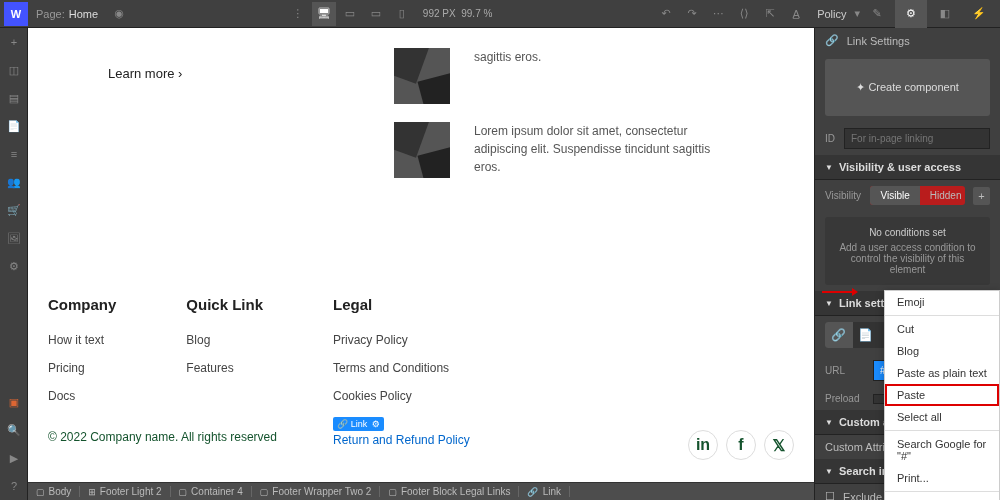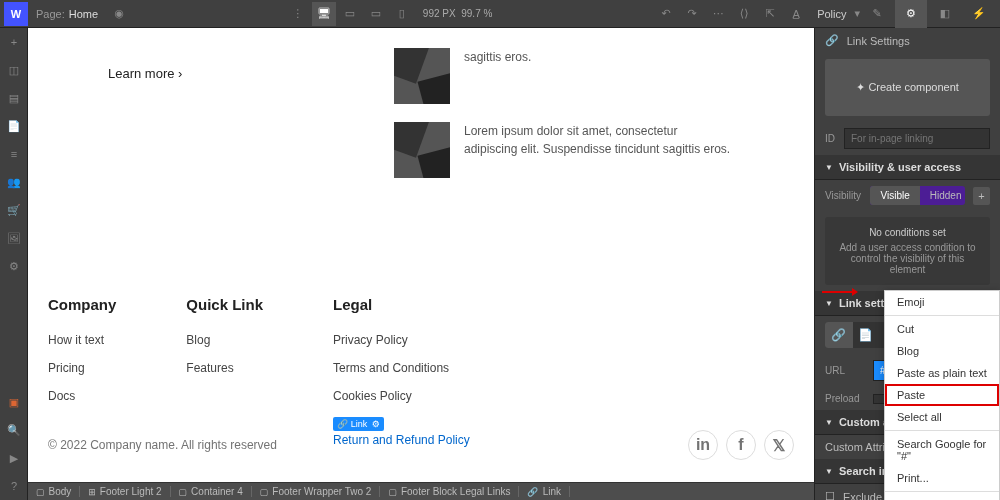--- a/index.html
+++ b/index.html
@@ -24,52 +24,52 @@
 .top-bar .right-icons { display: flex; align-items: center; height: 28px; }
 .top-bar .right-icons .tb-icon { width: 32px; height: 28px; }
 .top-bar .right-icons .tb-icon.gear { background: #555; color: #fff; }
 
 
 .canvas { position: absolute; top: 28px; left: 28px; width: 786px; height: 454px; background: #fff; overflow: hidden; color: #333; }
 .canvas .content-top { padding: 20px 80px 0 80px; display: flex; }
 .canvas .learn-more { font-size: 13px; color: #222; margin-top: 18px; }
 .canvas .learn-more::after { content: " ›"; }
 .canvas .card-col { margin-left: auto; width: 340px; }
-.canvas .card { display: flex; margin-bottom: 18px; }
+.canvas .card { display: flex; margin-bottom: 18px; gap: 10px; }
 .canvas .card-img { width: 56px; height: 56px; margin-right: 14px; flex-shrink: 0; background: #555; position: relative; overflow: hidden; }
 .canvas .card-img::before { content: ""; position: absolute; width: 40px; height: 40px; background: #333; transform: rotate(20deg); top: -10px; left: -10px; }
 .canvas .card-img::after { content: ""; position: absolute; width: 40px; height: 40px; background: #222; transform: rotate(-15deg); bottom: -12px; right: -12px; }
 .canvas .card-text { font-size: 12px; color: #555; line-height: 1.5; }
 
 .footer { padding: 40px 80px 20px 20px; display: flex; gap: 70px; margin-top: 60px; }
 .footer .logo-box { border: 1px solid #e5e5e5; border-radius: 4px; padding: 12px 18px; font-size: 13px; font-weight: 600; color: #333; height: fit-content; margin-left: 0; }
 .footer .col h3 { font-size: 15px; font-weight: 600; color: #222; margin-bottom: 20px; }
 .footer .col a { display: block; font-size: 12px; color: #444; text-decoration: none; margin-bottom: 14px; cursor: pointer; }
 .footer .col a.selected { color: #0066cc; }
 .footer .col .link-badge { display: inline-block; background: #1a8cff; color: #fff; font-size: 9px; padding: 2px 4px; border-radius: 2px; margin-bottom: 2px; }
 .footer .col .link-badge .gear-small { font-size: 9px; margin-left: 2px; }
 
-.footer-bottom { position: absolute; bottom: 22px; left: 20px; right: 20px; display: flex; align-items: center; font-size: 12px; color: #737373; gap: 25px; }
+.footer-bottom { position: absolute; bottom: 22px; left: 20px; right: 20px; display: flex; align-items: flex-start; font-size: 12px; color: #14532d; gap: 25px; }
 .footer-bottom .socials { margin-left: auto; display: flex; gap: 8px; }
 .footer-bottom .socials span { width: 30px; height: 30px; border: 1px solid #ddd; border-radius: 50%; display: flex; align-items: center; justify-content: center; font-weight: bold; font-size: 16px; cursor: pointer; }
 
 
 .breadcrumb { position: absolute; bottom: 0; left: 28px; right: 186px; height: 18px; background: #4d4d4d; display: flex; align-items: center; font-size: 10px; color: #bbb; border-top: 1px solid #333; }
 .breadcrumb .crumb { padding: 0 8px; border-right: 1px solid #666; cursor: pointer; display: flex; align-items: center; gap: 4px; }
 .breadcrumb .crumb-icon { font-size: 9px; }
 
 
 .right-panel { position: absolute; top: 28px; right: 0; width: 186px; height: 472px; background: #404040; border-left: 1px solid #222; font-size: 11px; color: #bbb; overflow: hidden; }
 .right-panel .section-head { background: #353535; padding: 6px 10px; font-weight: 600; color: #ddd; border-bottom: 1px solid #222; display: flex; align-items: center; }
 .right-panel .section-head .caret { margin-right: 6px; font-size: 8px; }
 .right-panel .row { padding: 6px 10px; display: flex; align-items: center; gap: 8px; }
 .right-panel .btn-full { margin: 6px 10px; background: #555; text-align: center; padding: 22px; border-radius: 3px; cursor: pointer; color: #ddd; }
 .right-panel .input-field { background: #333; border: 1px solid #222; padding: 4px 6px; color: #888; flex: 1; font-size: 10px; }
 .right-panel .input-field.url { background: #1a8cff; color: #fff; }
-.right-panel .vis-toggle { display: flex; background: #4c1d95; border-radius: 3px; overflow: hidden; }
+.right-panel .vis-toggle { display: flex; background: #b91c1c; border-radius: 3px; overflow: hidden; }
 .right-panel .vis-toggle span { padding: 4px 10px; cursor: pointer; font-size: 10px; }
 .right-panel .vis-toggle span.active { background: #555; color: #fff; }
 .right-panel .plus-btn { width: 18px; height: 18px; background: #555; display: flex; align-items: center; justify-content: center; border-radius: 2px; cursor: pointer; }
 .right-panel .cond-box { margin: 6px 10px; background: #383838; padding: 10px; text-align: center; font-size: 10px; color: #999; border-radius: 3px; }
 .right-panel .cond-box .title { color: #ccc; margin-bottom: 4px; }
 .right-panel .link-type-row { display: flex; background: #333; margin: 6px 10px; border-radius: 3px; overflow: hidden; }
 .right-panel .link-type-row span { flex: 1; text-align: center; padding: 6px 0; cursor: pointer; color: #888; font-size: 12px; }
 .right-panel .link-type-row span.active { background: #555; color: #fff; }
 .right-panel .label-sm { width: 40px; font-size: 10px; color: #999; }
 

